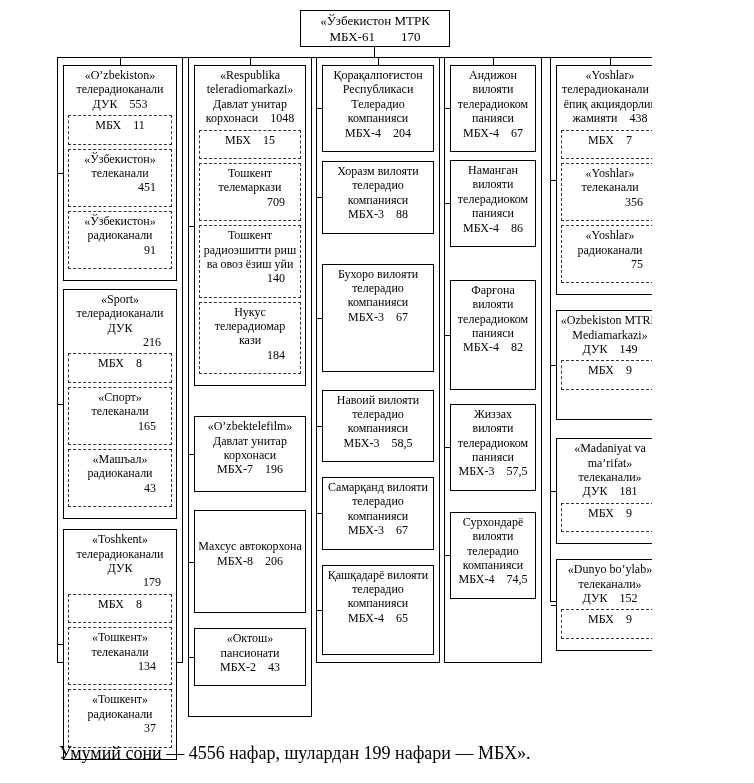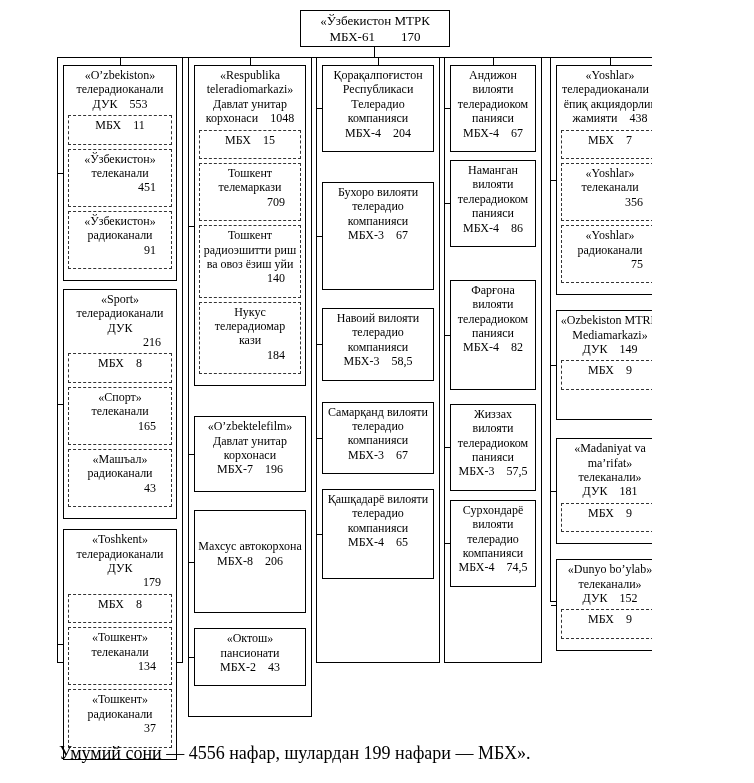--- a/index.html
+++ b/index.html
@@ -83,31 +83,32 @@
         <div class="obox" style="margin-top: 10px;"><span class="bt">«Toshkent» телерадиоканали ДУК</span><span class="bv right">179</span><div class="obox dashed"><span class="bt">МБХ</span><span class="bv inline">8</span></div><div class="obox dashed"><span class="bt">«Тошкент» телеканали</span><span class="bv right">134</span></div><div class="obox dashed"><span class="bt">«Тошкент» радиоканали</span><span class="bv right">37</span></div></div>
       </div>
       <div class="col-frame" style="left: 188px; width: 124px; height: 660px;">
         <div class="obox"><span class="bt">«Respublika teleradiomarkazi» Давлат унитар корхонаси</span><span class="bv inline">1048</span><div class="obox dashed"><span class="bt">МБХ</span><span class="bv inline">15</span></div><div class="obox dashed"><span class="bt">Тошкент телемаркази</span><span class="bv right">709</span></div><div class="obox dashed"><span class="bt">Тошкент радиоэшитти риш ва овоз ёзиш уйи</span><span class="bv right">140</span></div><div class="obox dashed"><span class="bt">Нукус телерадиомар кази</span><span class="bv right">184</span></div></div>
         <div class="obox" style="margin-top: 30px; min-height: 76px;"><span class="bt">«O’zbektelefilm» Давлат унитар корхонаси МБХ-7</span><span class="bv inline">196</span></div>
         <div class="obox vcenter" style="margin-top: 18px; min-height: 103px;"><span class="bt">Махсус автокорхона МБХ-8</span><span class="bv inline">206</span></div>
         <div class="obox" style="margin-top: 15px; min-height: 58px;"><span class="bt">«Октош» пансионати МБХ-2</span><span class="bv inline">43</span></div>
       </div>
       <div class="col-frame" style="left: 316px; width: 124px; height: 606px;">
         <div class="obox"><span class="bt">Қорақалпоғистон Республикаси Телерадио компанияси МБХ-4</span><span class="bv inline">204</span></div>
+        <div class="obox" style="margin-top: 9px;"><span class="bt">Хоразм вилояти телерадио компанияси МБХ-3</span><span class="bv inline">88</span></div>
         <div class="obox" style="margin-top: 30px; min-height: 108px;"><span class="bt">Бухоро вилояти телерадио компанияси МБХ-3</span><span class="bv inline">67</span></div>
         <div class="obox" style="margin-top: 18px; min-height: 72px;"><span class="bt">Навоий вилояти телерадио компанияси МБХ-3</span><span class="bv inline">58,5</span></div>
-        <div class="obox" style="margin-top: 21px;"><span class="bt">Самарқанд вилояти телерадио компанияси МБХ-3</span><span class="bv inline">67</span></div>
+        <div class="obox" style="margin-top: 15px;"><span class="bt">Самарқанд вилояти телерадио компанияси МБХ-3</span><span class="bv inline">67</span></div>
         <div class="obox" style="margin-top: 15px; min-height: 90px;"><span class="bt">Қашқадарё вилояти телерадио компанияси МБХ-4</span><span class="bv inline">65</span></div>
       </div>
       <div class="col-frame" style="left: 444px; width: 98px; height: 606px;">
         <div class="obox"><span class="bt">Андижон вилояти телерадиоком панияси МБХ-4</span><span class="bv inline">67</span></div>
         <div class="obox" style="margin-top: 8px; min-height: 80px;"><span class="bt">Наманган вилояти телерадиоком панияси МБХ-4</span><span class="bv inline">86</span></div>
         <div class="obox" style="margin-top: 33px; min-height: 110px;"><span class="bt">Фарғона вилояти телерадиоком панияси МБХ-4</span><span class="bv inline">82</span></div>
         <div class="obox" style="margin-top: 14px; min-height: 76px;"><span class="bt">Жиззах вилояти телерадиоком панияси МБХ-3</span><span class="bv inline">57,5</span></div>
-        <div class="obox" style="margin-top: 9px; min-height: 86px;"><span class="bt">Сурхондарё вилояти телерадио компанияси МБХ-4</span><span class="bv inline">74,5</span></div>
+        <div class="obox" style="margin-top: 21px; min-height: 86px;"><span class="bt">Сурхондарё вилояти телерадио компанияси МБХ-4</span><span class="bv inline">74,5</span></div>
       </div>
       <div class="col-frame" style="left: 550px; width: 120px; height: 545px;">
         <div class="obox"><span class="bt">«Yoshlar» телерадиоканали » ёпиқ акциядорлик жамияти</span><span class="bv inline">438</span><div class="obox dashed"><span class="bt">МБХ</span><span class="bv inline">7</span></div><div class="obox dashed"><span class="bt">«Yoshlar» телеканали</span><span class="bv right">356</span></div><div class="obox dashed"><span class="bt">«Yoshlar» радиоканали</span><span class="bv right">75</span></div></div>
         <div class="obox" style="margin-top: 15px; min-height: 110px;"><span class="bt">«Ozbekiston MTRK Mediamarkazi» ДУК</span><span class="bv inline">149</span><div class="obox dashed"><span class="bt">МБХ</span><span class="bv inline">9</span></div></div>
         <div class="obox" style="margin-top: 18px;"><span class="bt">«Madaniyat va ma’rifat» телеканали» ДУК</span><span class="bv inline">181</span><div class="obox dashed"><span class="bt">МБХ</span><span class="bv inline">9</span></div></div>
         <div class="obox" style="margin-top: 15px;"><span class="bt">«Dunyo bo’ylab» телеканали» ДУК</span><span class="bv inline">152</span><div class="obox dashed"><span class="bt">МБХ</span><span class="bv inline">9</span></div></div>
       </div>
     </div>
 
   <div id="caption">Умумий сони — 4556 нафар, шулардан 199 нафари — МБХ».</div>

